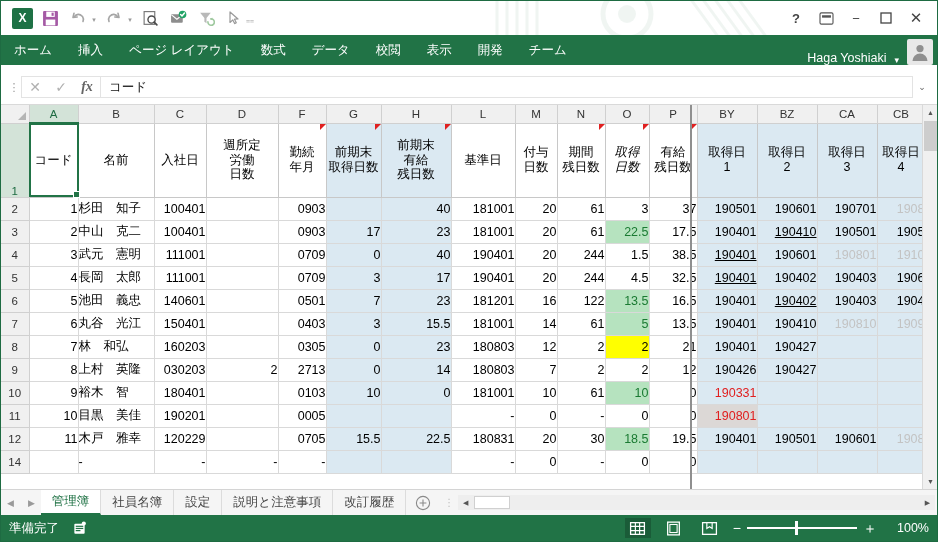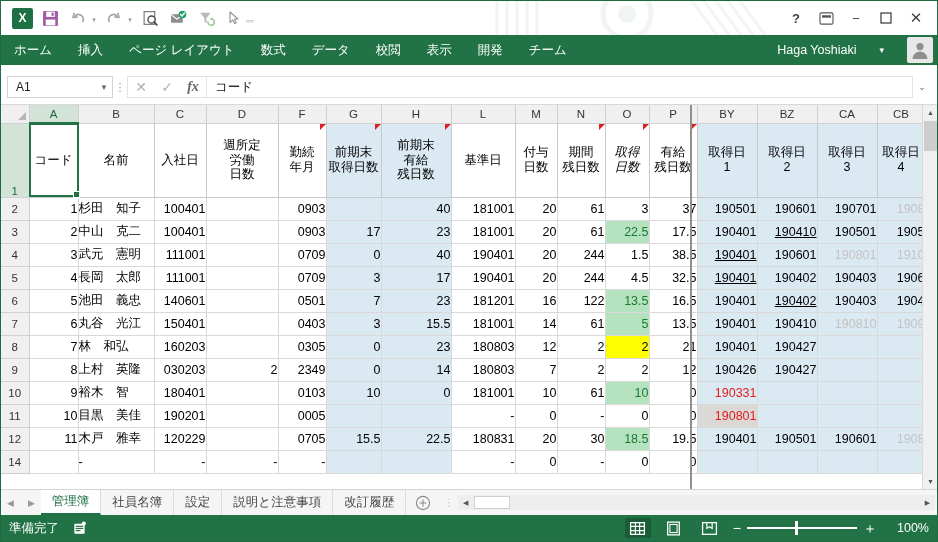--- a/index.html
+++ b/index.html
@@ -63,21 +63,21 @@
   }
   .file-tab {
     background: #1e6b42; color: #fff; font-size: 12.5px;
     padding: 0 13px; display:flex; align-items:center;
   }
   .rtab {
     color: #ffffff; font-size: 12.5px;
     padding: 0 13px; display:flex; align-items:center; white-space: nowrap;
   }
   .user-area {
-    margin-left: auto; display:flex; align-items:center; gap:23px;
+    margin-left: auto; display:flex; align-items:flex-end; gap:8px;
     color:#fff; font-size: 12.5px; padding-right: 4px;
   }
   .avatar {
     width: 26px; height: 26px; background: #e8e8e8; border-radius:2px;
     display:flex; align-items:center; justify-content:center;
   }
   .ribbon-body { height: 7px; background: #fff; }
 
   
   .formula-row {
@@ -318,24 +318,20 @@
         <svg width="20" height="20" viewBox="0 0 20 20">
             <circle cx="10" cy="6.6" r="3.6" fill="#8f8f8f"></circle>
             <path d="M2.5 19 A7.5 7.5 0 0 1 17.5 19 Z" fill="#8f8f8f"></path>
           </svg>
       </span>
     </div>
   </div>
   <div class="ribbon-body"></div>
 
   <div class="formula-row">
-    <div class="namebox">
-      <span>A1</span>
-      <span class="nb-caret">▼</span>
-    </div>
     <div class="fb-split">⋮</div>
     <div class="fb-btns">
       <div class="fb-btn">✕</div>
       <div class="fb-btn">✓</div>
       <div class="fb-btn fx">fx</div>
     </div>
     <div class="formula-input">コード</div>
     <div class="fb-expand">⌄</div>
   </div>
 
@@ -533,21 +529,21 @@
             <td class="cell c-right bg-blue ">190427</td>
             <td class="cell c-right bg-blue "></td>
             <td class="cell c-right bg-blue "></td>
           </tr>
           <tr>
             <th class="rowhead" style="vertical-align: middle;">9</th>
             <td class="cell c-right  ">8</td>
             <td class="cell c-left  ">上村　英隆</td>
             <td class="cell c-right  ">030203</td>
             <td class="cell c-right  ">2</td>
-            <td class="cell c-right  ">2349</td>
+            <td class="cell c-right  ">2713</td>
             <td class="cell c-right bg-blue ">0</td>
             <td class="cell c-right bg-blue ">14</td>
             <td class="cell c-right  ">180803</td>
             <td class="cell c-right  ">7</td>
             <td class="cell c-right  ">2</td>
             <td class="cell c-right  ">2</td>
             <td class="cell c-right  ">12</td>
             <td class="cell c-right bg-blue ">190426</td>
             <td class="cell c-right bg-blue ">190427</td>
             <td class="cell c-right bg-blue "></td>

